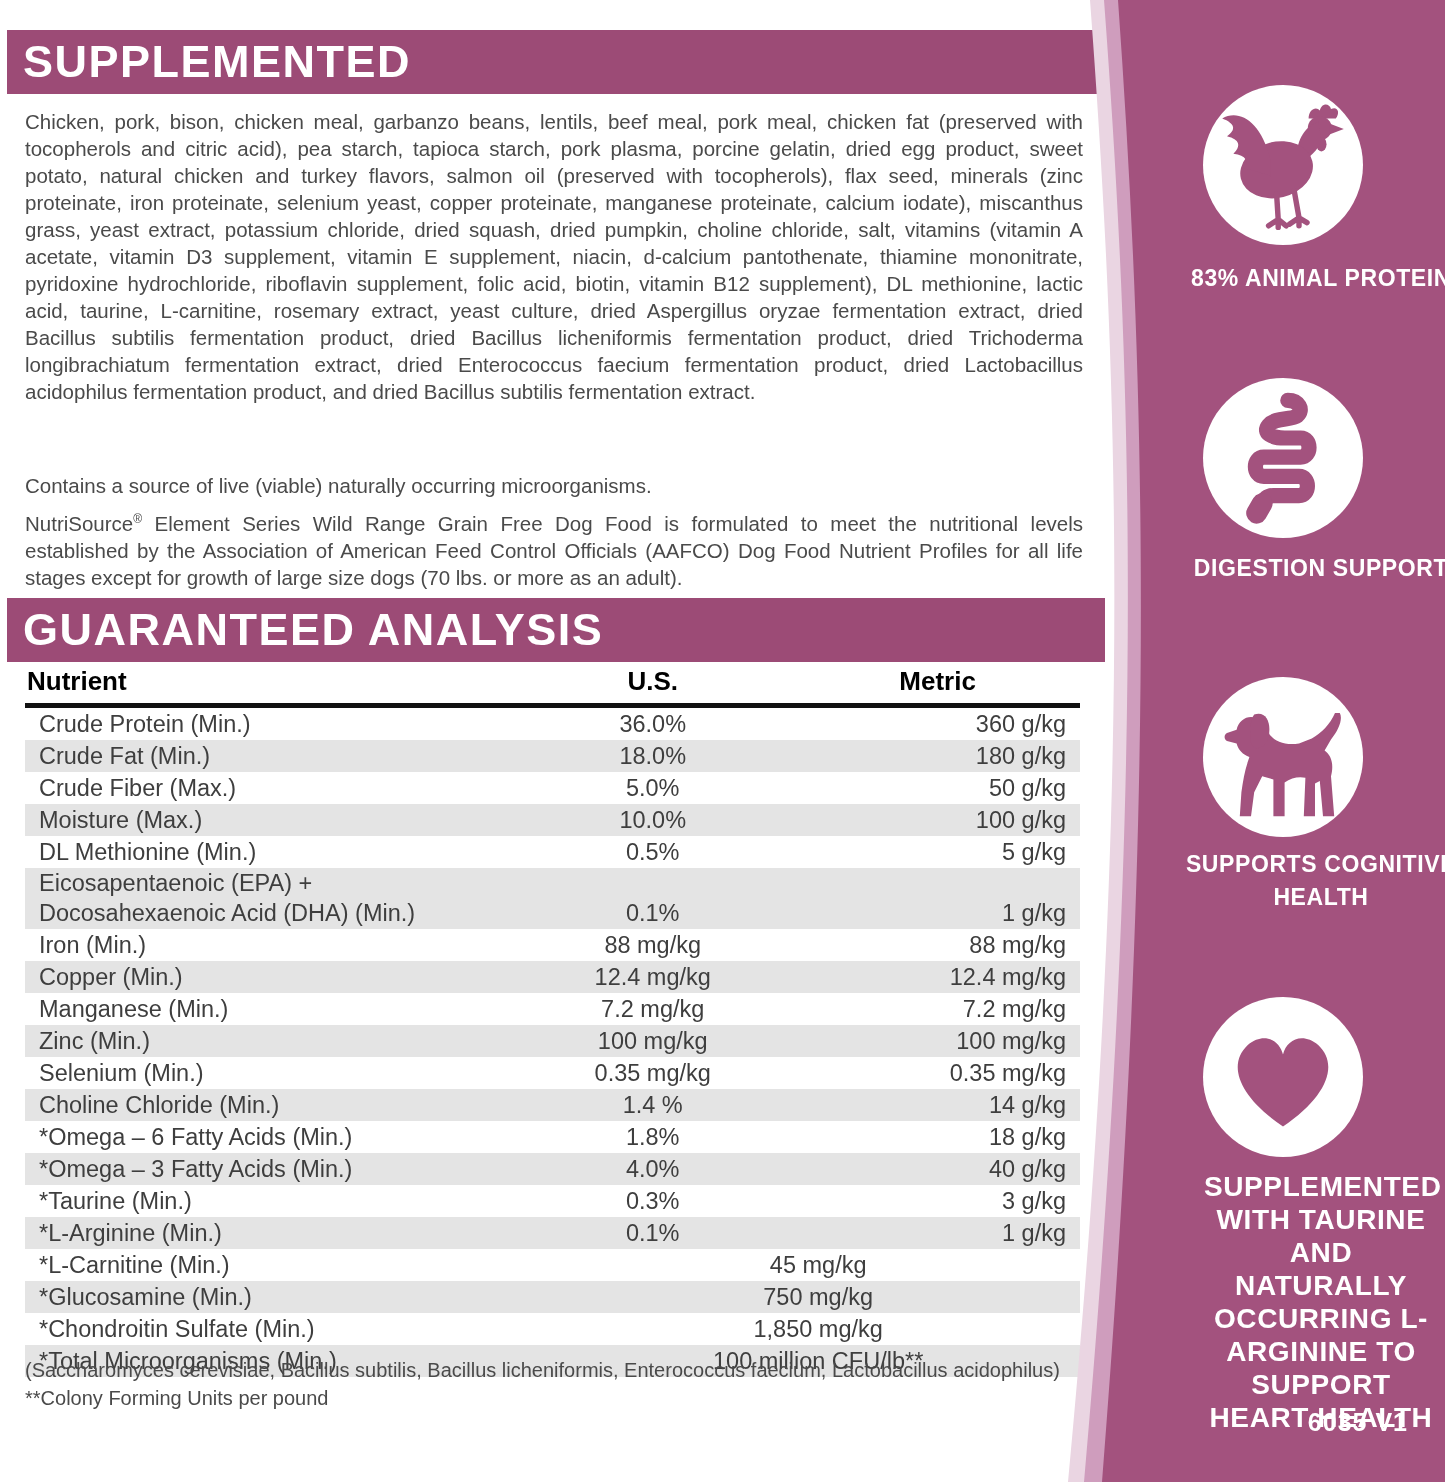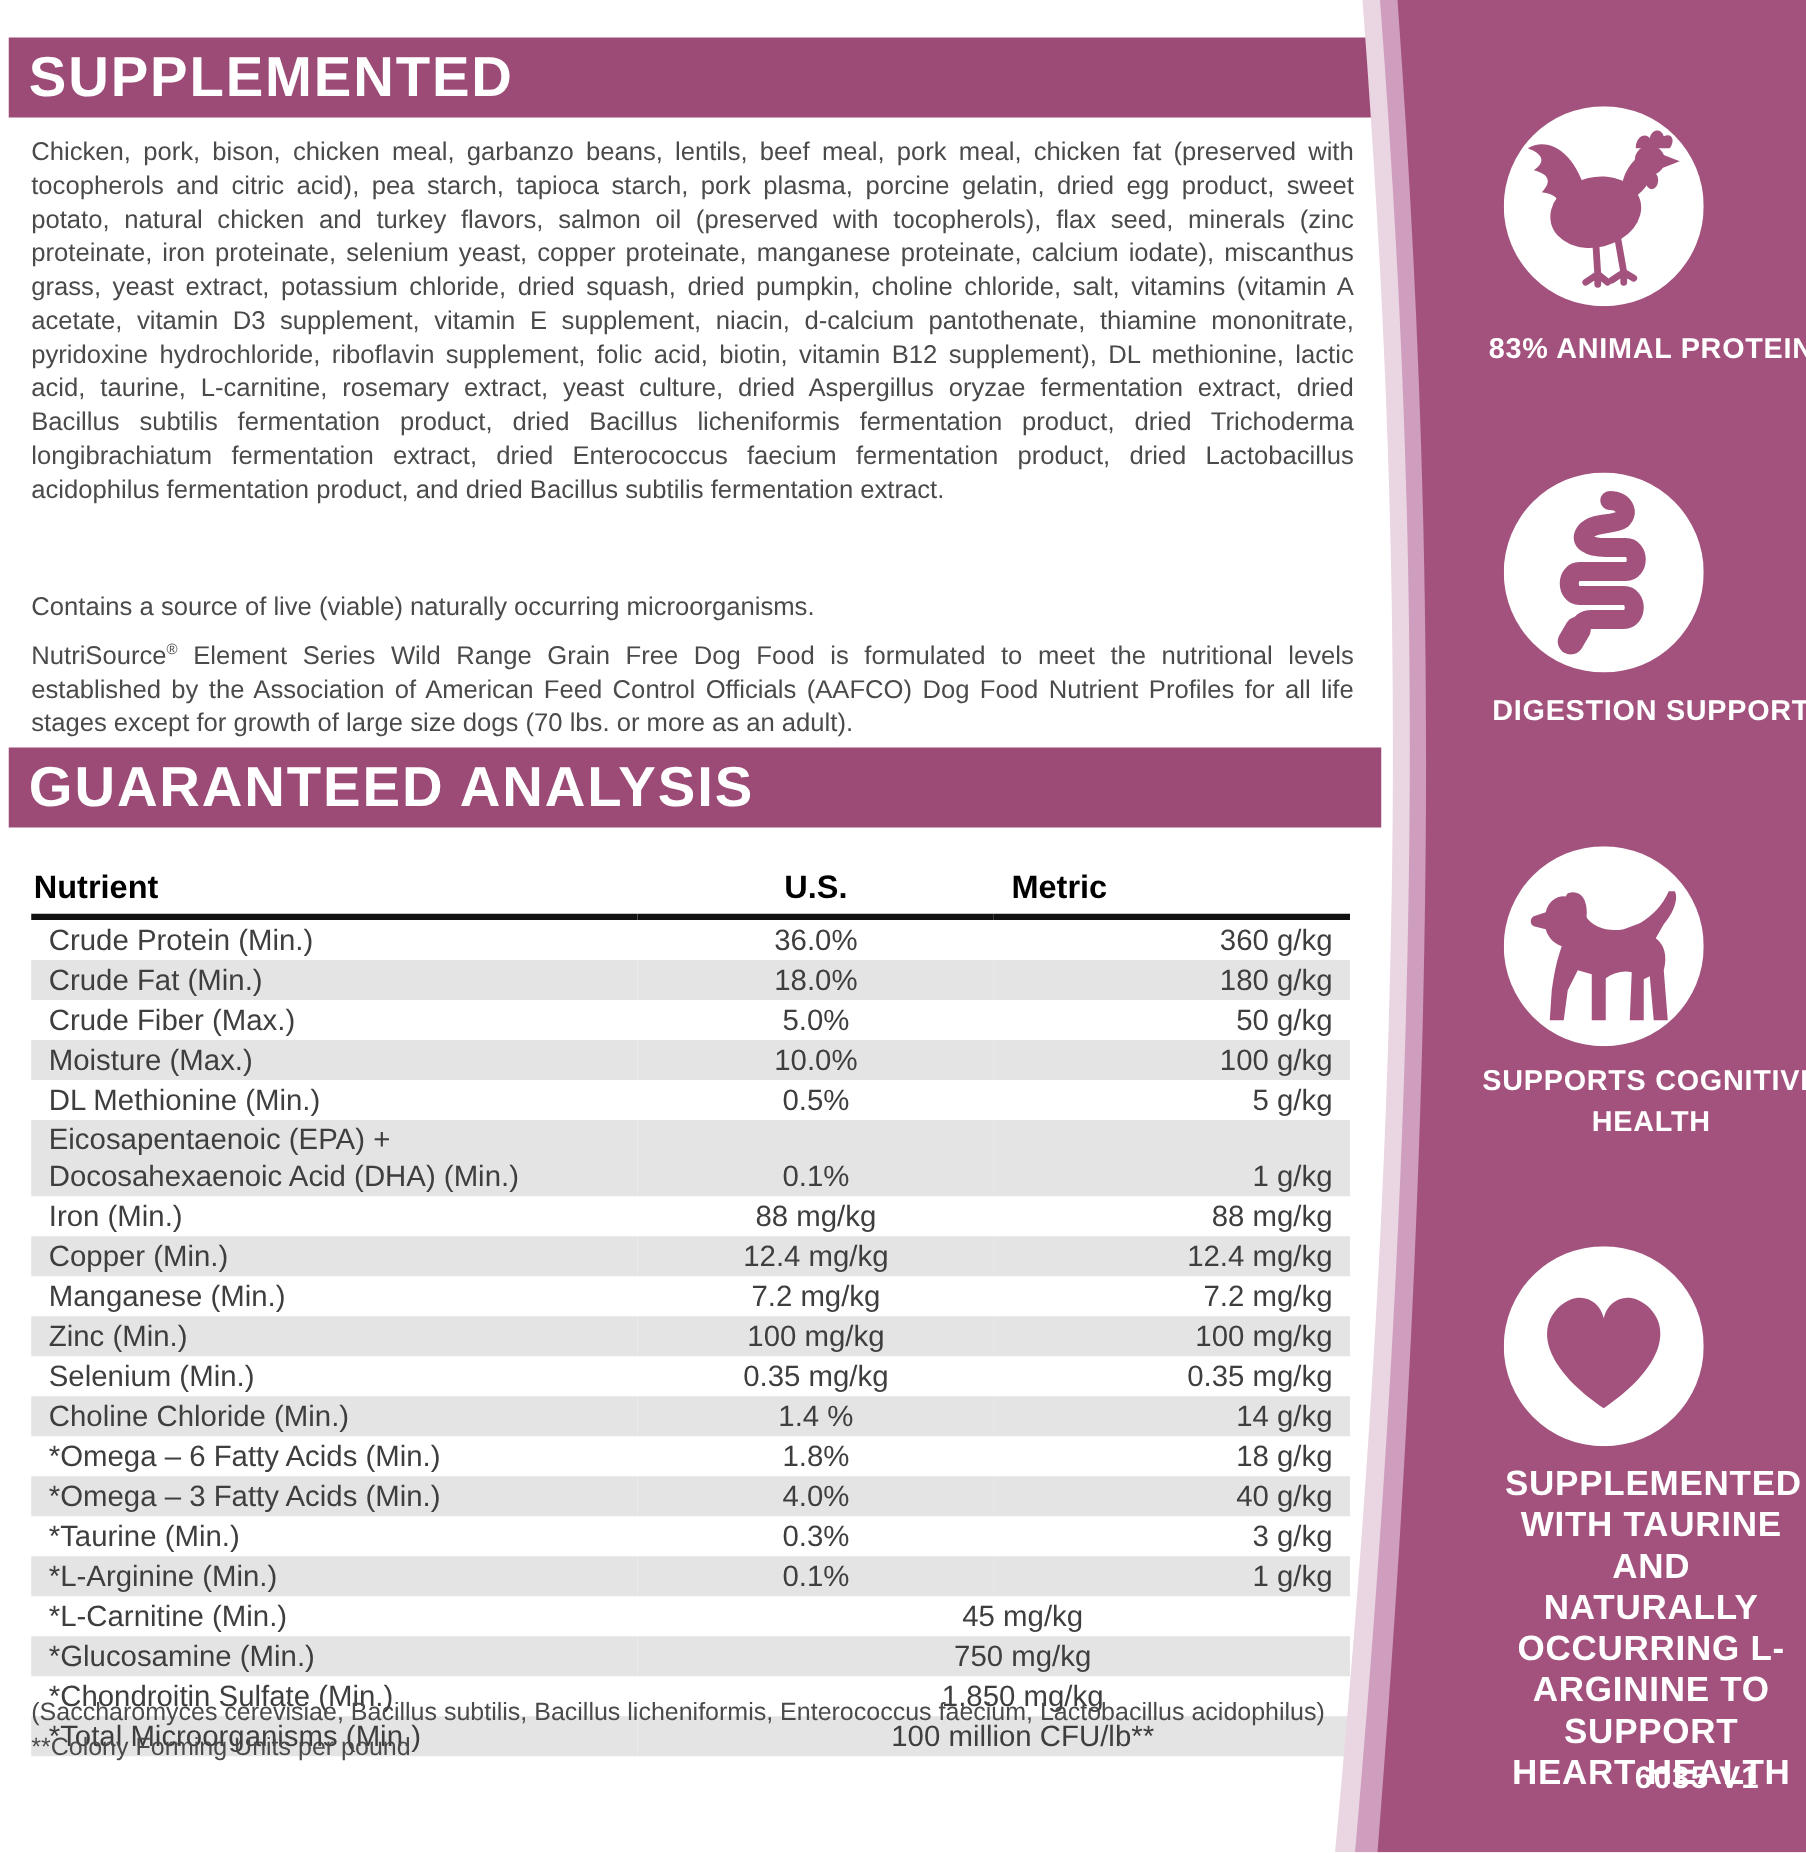--- a/index.html
+++ b/index.html
@@ -15,26 +15,26 @@
 
   .bodytext{position:absolute;left:25px;width:1058px;color:#4a4a4a;
             font-size:20.5px;line-height:27px;z-index:1;}
   #ingredients-body{top:108px;text-align:justify;}
   #micro-note{top:472px;}
   #aafco-note{top:506px;text-align:justify;}
   #aafco-note sup{font-size:12px;}
 
   
   #ga-table-wrap{position:absolute;left:25px;top:666px;width:1055px;z-index:1;}
-  table.ga{width:100%;border-collapse:collapse;table-layout:fixed;margin-top:28px;}
+  table.ga{width:100%;border-collapse:collapse;table-layout:fixed;}
   table.ga th{font-size:26px;font-weight:bold;color:#000;padding:0 14px 6px 14px;
               border-bottom:5px solid #111;}
   table.ga th.c1{text-align:left;padding-left:2px;}
   table.ga th.c2{text-align:center;}
-  table.ga th.c3{text-align:left;}
+  table.ga th.c3{text-align:center;}
   table.ga td{font-size:23.5px;color:#3e3e3e;height:31px;line-height:30px;
               vertical-align:bottom;padding:0 14px 1px 14px;}
   table.ga td.nutrient{text-align:left;}
   table.ga td.us{text-align:center;}
   table.ga td.metric{text-align:right;}
   table.ga td.merged{text-align:center;padding-left:60px;}
   table.ga tbody tr:nth-child(even){background:#e4e4e4;}
 
   #footnotes{position:absolute;left:25px;top:1360px;width:1058px;z-index:1;}
   .footnote{font-size:20px;line-height:20px;color:#4a4a4a;margin-bottom:8px;}

